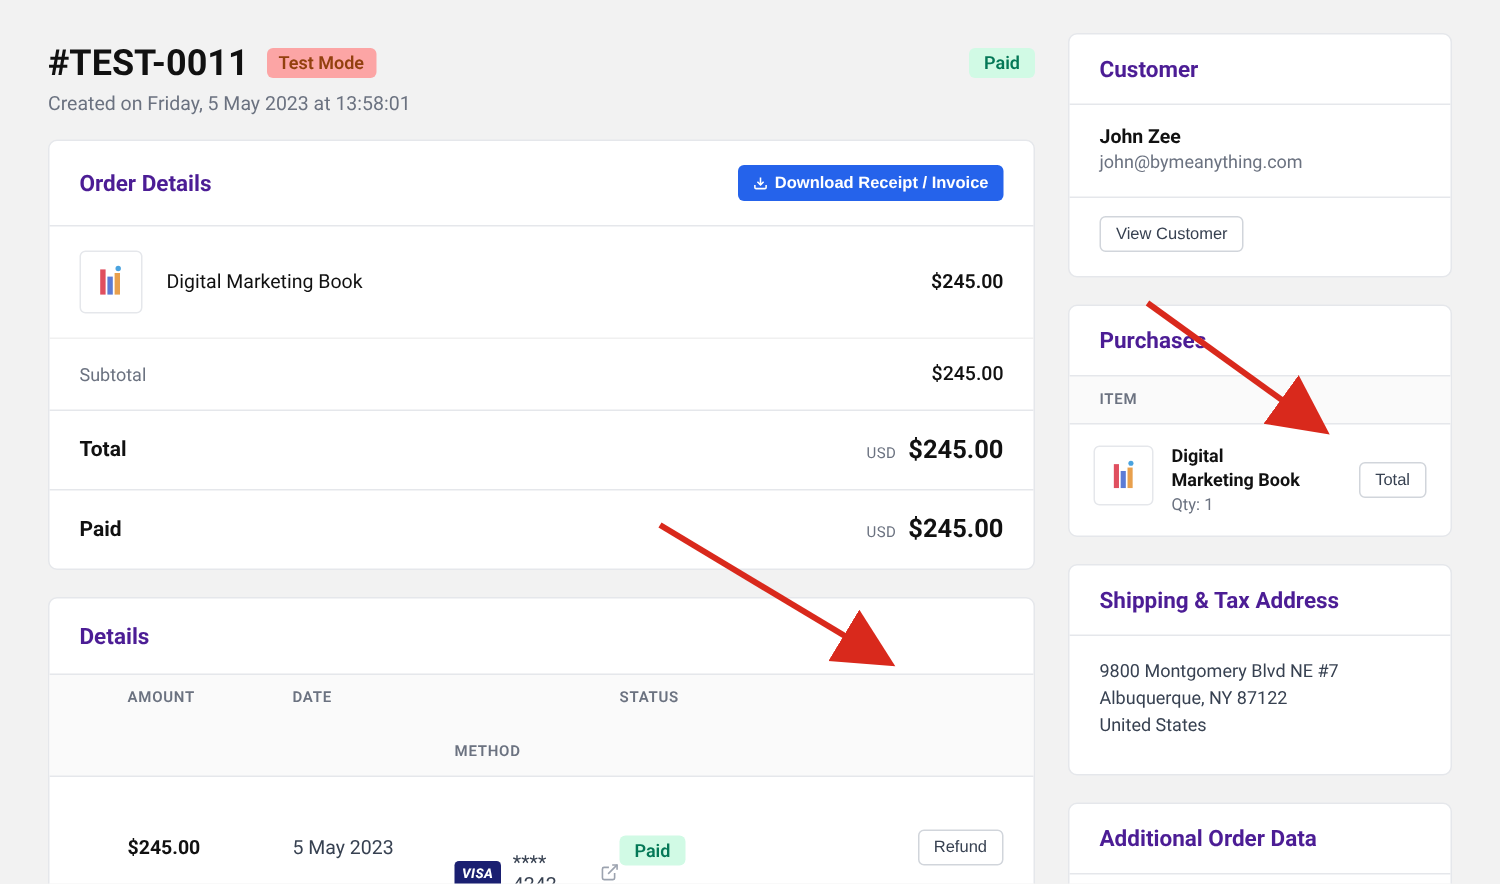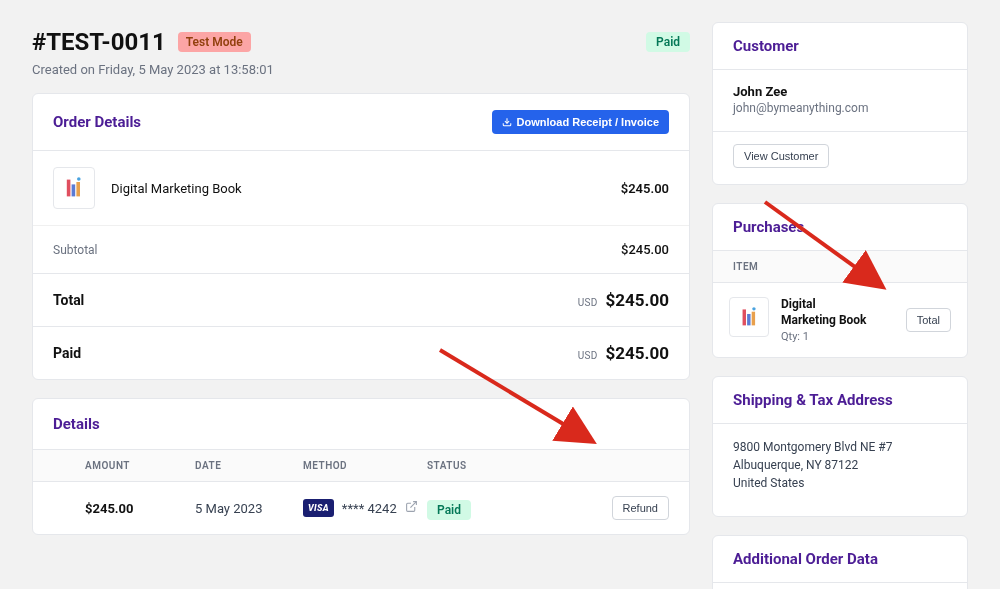--- a/index.html
+++ b/index.html
@@ -85,21 +85,21 @@
     
     .table-head {
       display: flex; padding: 10px 20px; background: #fafafa; border-top: 1px solid #e5e7eb; border-bottom: 1px solid #e5e7eb;
       font-size: 10px; letter-spacing: 0.5px; color: #6b7280; font-weight: 600;
     }
     .table-row {
       display: flex; align-items: center; padding: 14px 20px;
     }
     .col-amount { width: 110px; margin-left: 32px; }
     .col-date { width: 108px; }
-    .col-method { width: 124px; display: flex; align-items: center; gap: 8px; }
+    .col-method { width: 110px; display: flex; align-items: center; gap: 8px; margin-top: 36px; }
     .col-status { width: 110px; }
     .col-action { flex: 1; text-align: right; }
     .table-row .col-amount { font-weight: 700; font-size: 13px; }
     .table-row .col-date { font-size: 13px; color: #374151; }
     .table-row .col-method { font-size: 13px; color: #374151; }
     .visa-badge {
       background: #1a1f71; color: #fff; font-size: 9px; font-weight: 800;
       padding: 4px 5px; border-radius: 3px; letter-spacing: 0.3px; font-style: italic;
     }
     .ext-icon { color: #9ca3af; cursor: pointer; }

